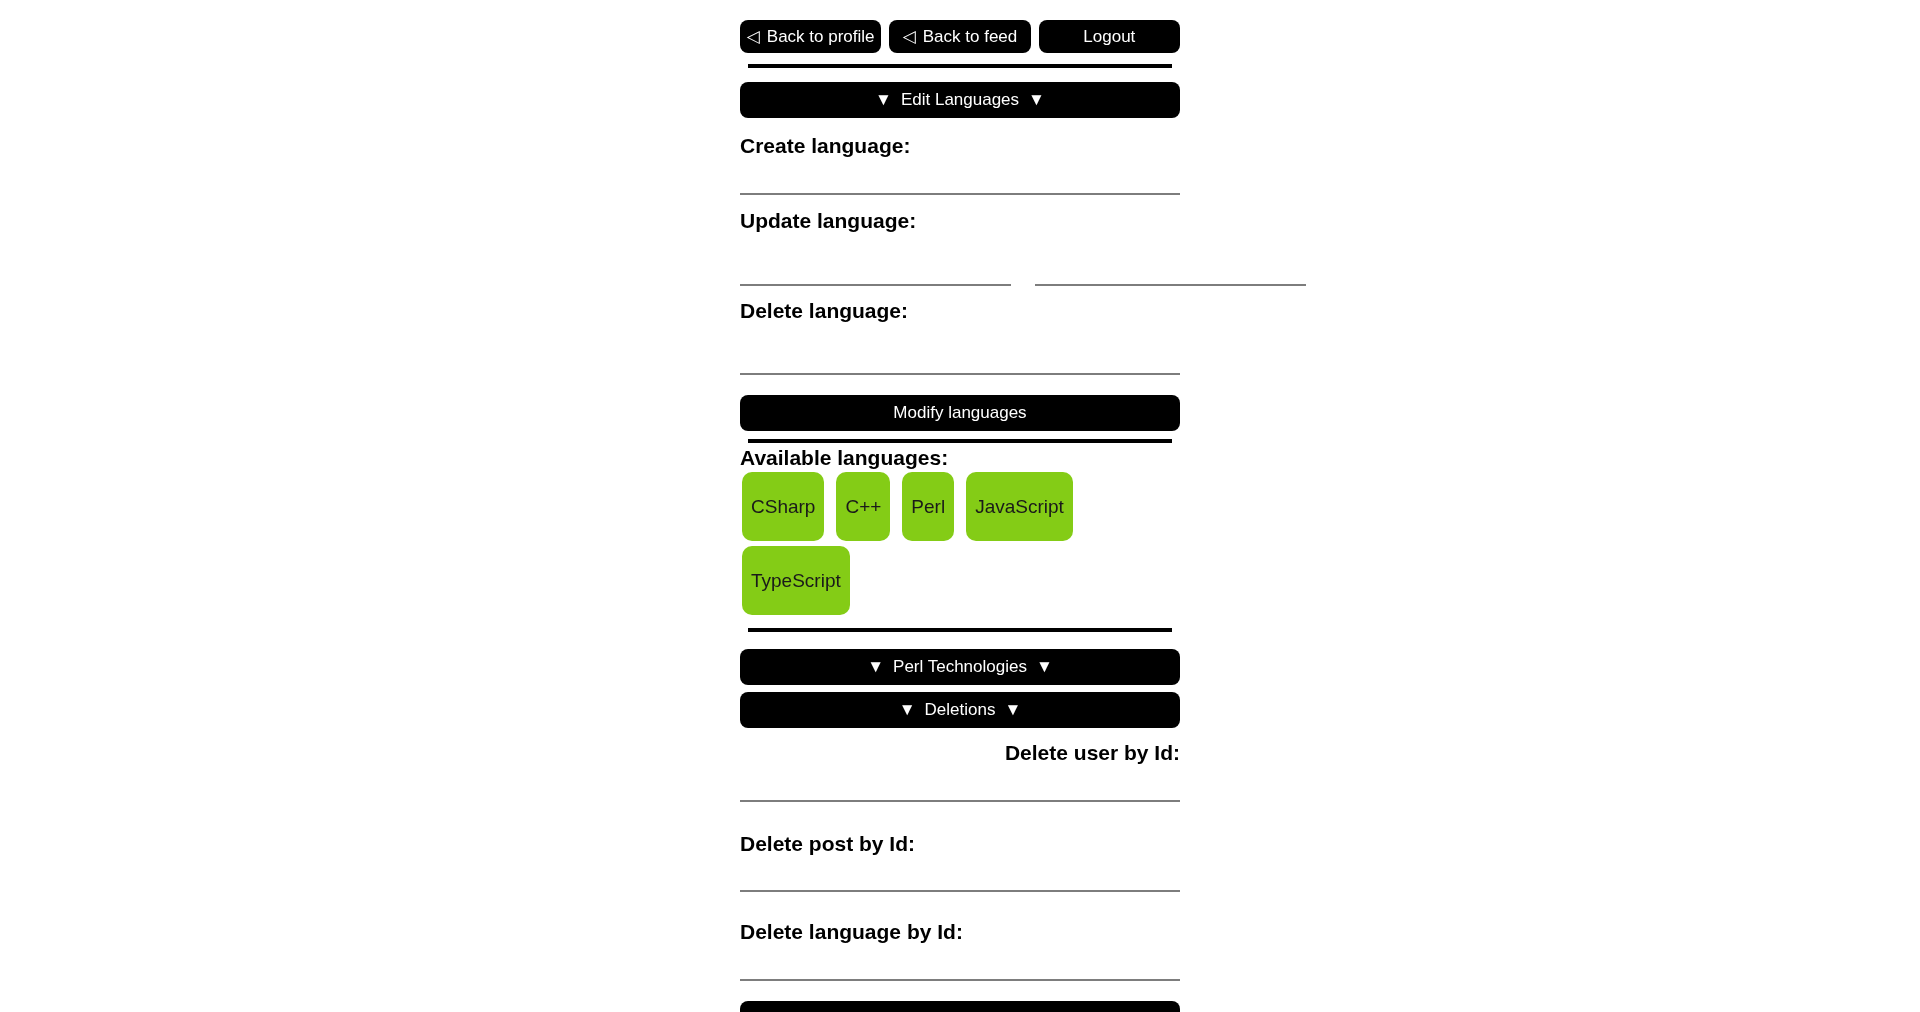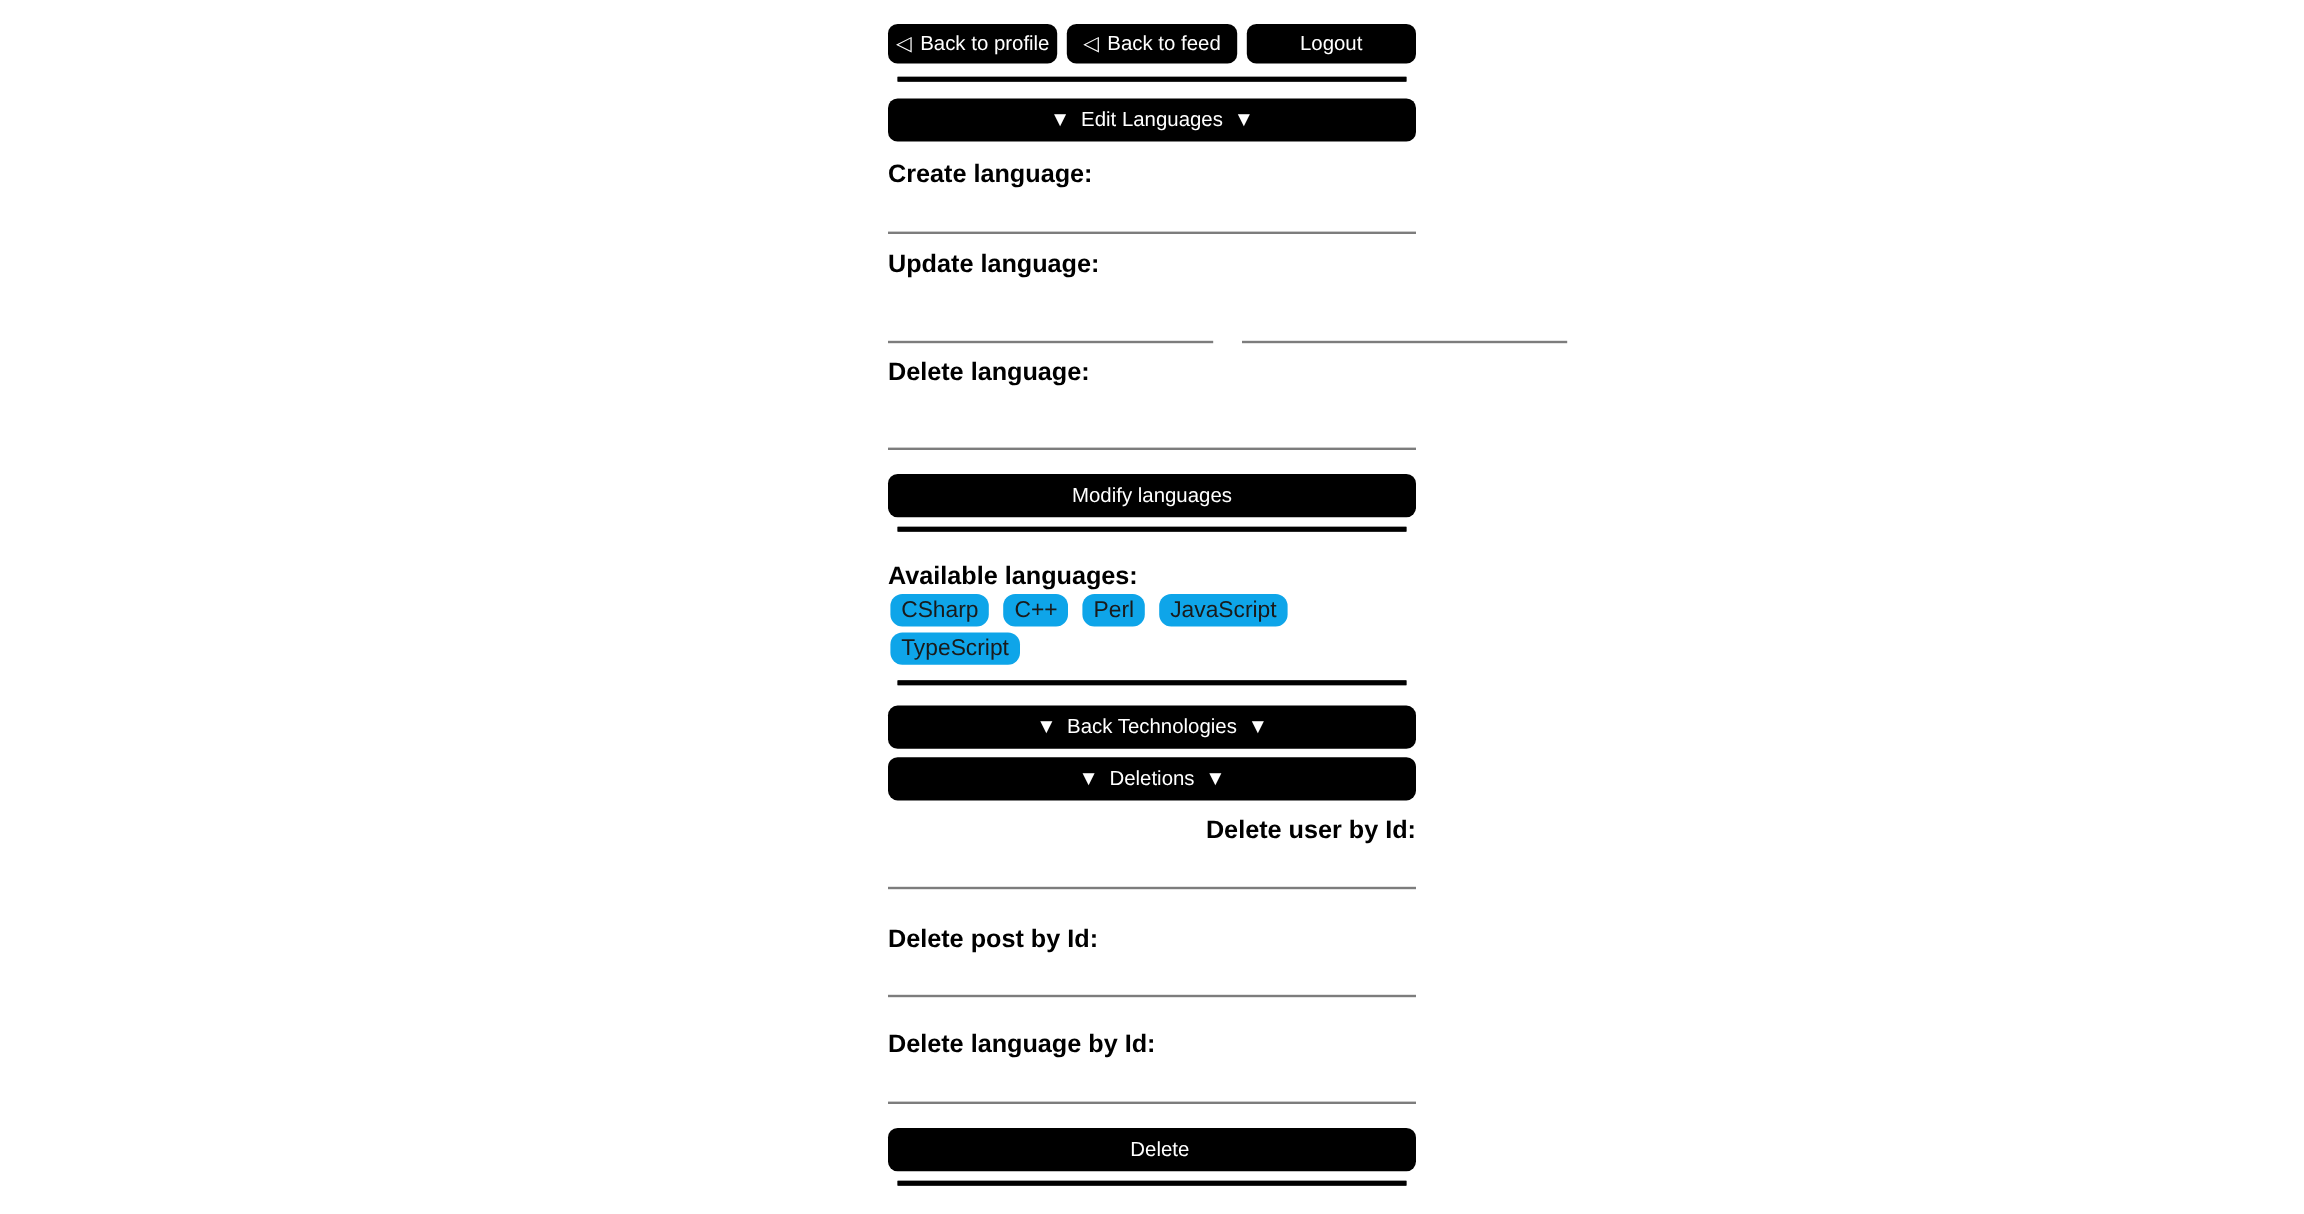--- a/index.html
+++ b/index.html
@@ -60,21 +60,21 @@
   .modify-btn     { margin-top: 20px; text-align: center; }
   .delete-btn     { margin-top: 20px; padding-left: 13px; }
   .label {
     font-size: 21px;
     line-height: 22px;
     font-weight: bold;
   }
   .lb-create     { margin-top: 17px; }
   .lb-update     { margin-top: 15px; }
   .lb-dellang    { margin-top: 14px; }
-  .lb-avail      { margin-top: 27px; }
+  .lb-avail      { margin-top: 4px; }
   .lb-deluser    { margin-top: 14px; text-align: right; }
   .lb-delpost    { margin-top: 31px; }
   .lb-delcomment { margin-top: 29px; }
   input.underline {
     display: block;
     width: 100%;
     height: 28px;
     border: none;
     border-bottom: 2px solid #7d7d7d;
     outline: none;
@@ -97,24 +97,24 @@
   .input-row input { flex: 1; width: auto; }
   .tags {
     margin-top: 3px;
     display: flex;
     flex-wrap: wrap;
     gap: 5px 12px;
     padding-left: 2px;
   }
   .tag {
     display: inline-block;
-    background: #0ea5e9;
+    background: #84cc16;
     color: #1a1a1a;
     border-radius: 10px;
-    padding: 2px 9px;
+    padding: 23px 9px;
     font-size: 19px;
     line-height: 23px;
   }
 </style>
 </head>
 <body>
 
 <div class="content">
 
   <div class="btn-row">
@@ -163,21 +163,21 @@
     <span class="tag">C++</span>
     <span class="tag">Perl</span>
     <span class="tag">JavaScript</span>
     <span class="tag">TypeScript</span>
   </div>
 
   <hr class="thick hr3">
 
   <button class="toggle toggle-tech">
     <span>▼</span>
-    <span>Back Technologies</span>
+    <span>Perl Technologies</span>
     <span>▼</span>
   </button>
 
   <button class="toggle toggle-del">
     <span>▼</span>
     <span>Deletions</span>
     <span>▼</span>
   </button>
 
   <div class="label lb-deluser">Delete user by Id:</div>

